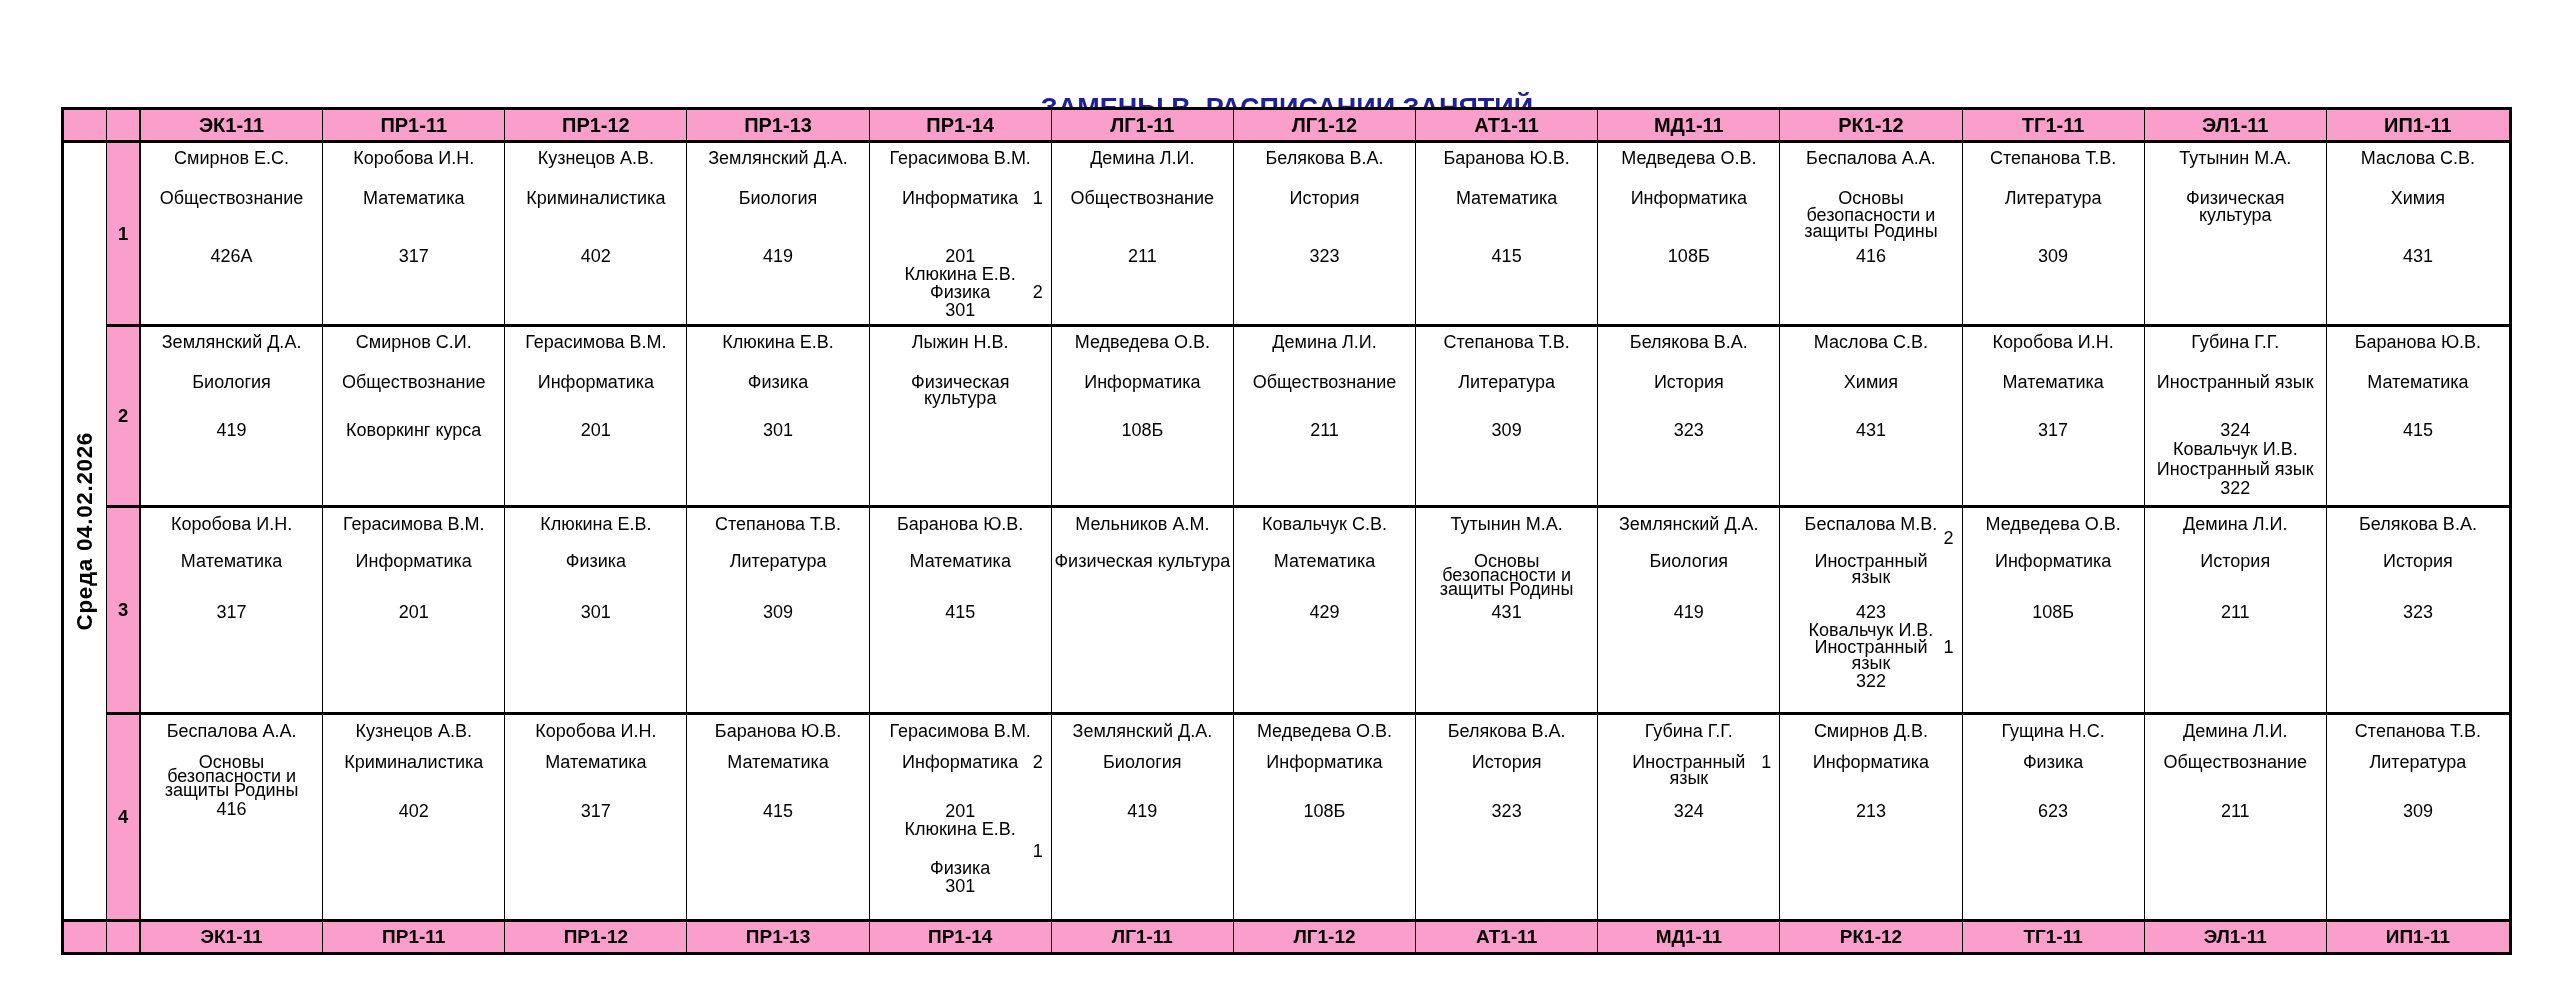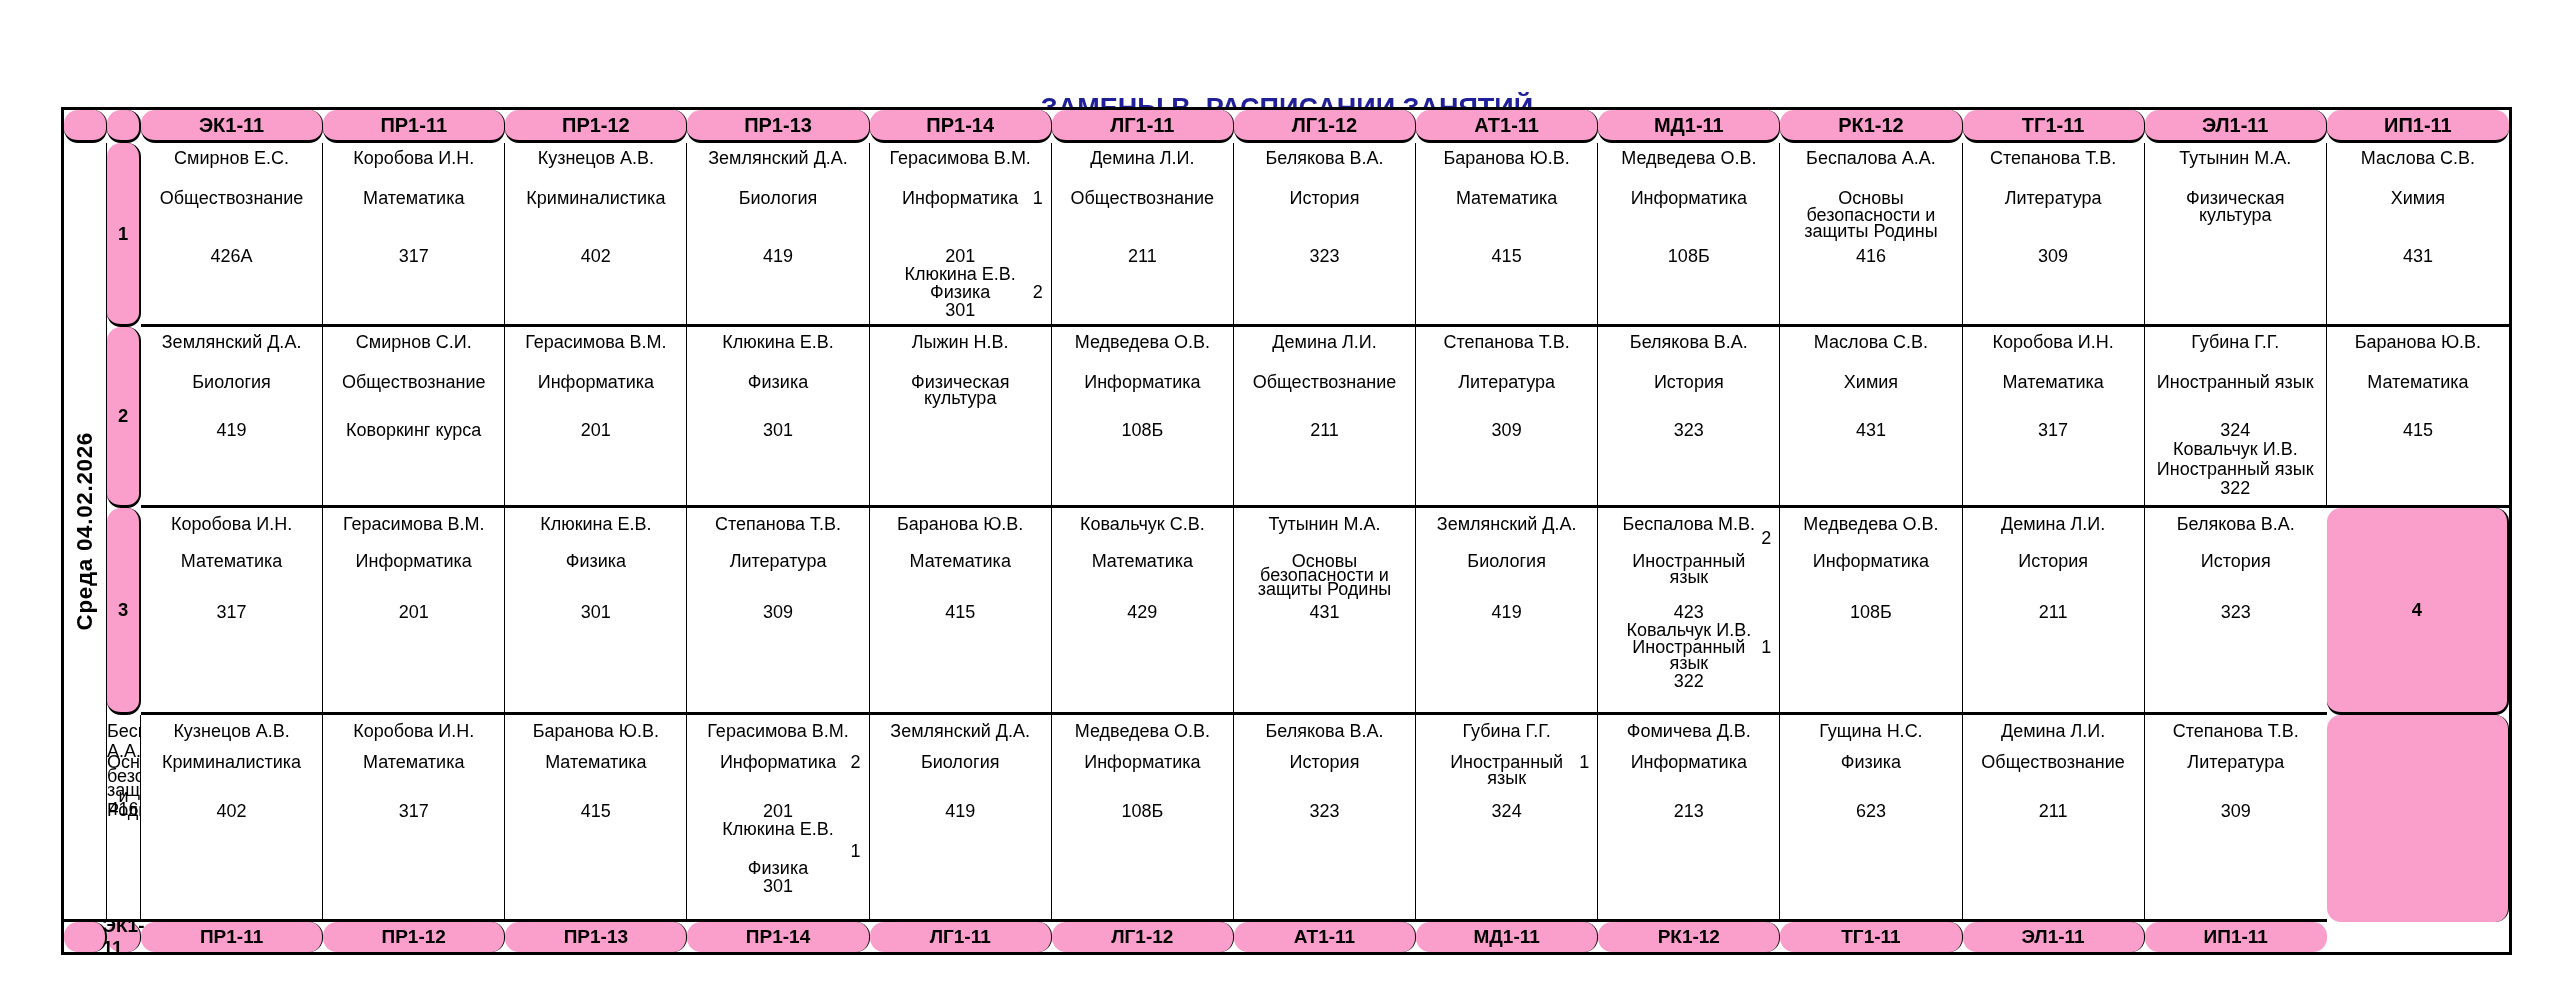--- a/index.html
+++ b/index.html
@@ -14,21 +14,21 @@
           grid-template-columns:43px 34px repeat(13, 1fr);
           grid-template-rows:33px 184px 181px 207px 207px 30px;
           border:3.3px solid var(--ink); background:#fff; }
 
   .c { position:relative; border-right:1.3px solid var(--ink); border-bottom:1.3px solid var(--ink);
        box-sizing:border-box; background:#fff; }
   .pr { border-right-width:2px; }
   .lastcol { border-right:none; }
   .thickb { border-bottom-width:3.3px; }
   .nob { border-bottom:none; }
-  .pink { background:var(--pink);border-radius:14px; }
+  .pink { background:var(--pink); }
 
   .ghead { display:flex; align-items:center; justify-content:center;
            font-weight:bold; font-size:20px; }
   .gfoot { display:flex; align-items:center; justify-content:center;
            font-weight:bold; font-size:19px; }
   .pnum  { display:flex; align-items:center; justify-content:center;
            font-weight:bold; font-size:18.4px; }
 
   .datecell { display:flex; align-items:center; justify-content:center; }
   .datecell .rot { writing-mode:vertical-rl; transform:rotate(180deg);
@@ -226,20 +226,24 @@
       <div class="ln" style="top: 3%;">Степанова Т.В.</div>
       <div class="ln" style="top: 21%;">Литература</div>
       <div class="ln" style="top: 46%;">309</div>
     </div>
     <div class="c thickb">
       <div class="ln" style="top: 3%;">Баранова Ю.В.</div>
       <div class="ln" style="top: 21%;">Математика</div>
       <div class="ln" style="top: 46%;">415</div>
     </div>
     <div class="c thickb">
+      <div class="ln" style="top: 3%;">Мельников А.М.</div>
+      <div class="ln" style="top: 21%;">Физическая культура</div>
+    </div>
+    <div class="c thickb">
       <div class="ln" style="top: 3%;">Ковальчук С.В.</div>
       <div class="ln" style="top: 21%;">Математика</div>
       <div class="ln" style="top: 46%;">429</div>
     </div>
     <div class="c thickb">
       <div class="ln" style="top: 3%;">Тутынин М.А.</div>
       <div class="ln" style="top: 21%;">Основы</div>
       <div class="ln" style="top: 28%;">безопасности и</div>
       <div class="ln" style="top: 35%;">защиты Родины</div>
       <div class="ln" style="top: 46%;">431</div>
@@ -325,21 +329,21 @@
       <div class="ln" style="top: 42%;">323</div>
     </div>
     <div class="c thickb">
       <div class="ln" style="top: 3%;">Губина Г.Г.</div>
       <div class="ln" style="top: 18%;">Иностранный</div>
       <div class="ln r" style="top: 18%;">1</div>
       <div class="ln" style="top: 26%;">язык</div>
       <div class="ln" style="top: 42%;">324</div>
     </div>
     <div class="c thickb">
-      <div class="ln" style="top: 3%;">Фомичева Д.В.</div>
+      <div class="ln" style="top: 3%;">Смирнов Д.В.</div>
       <div class="ln" style="top: 18%;">Информатика</div>
       <div class="ln" style="top: 42%;">213</div>
     </div>
     <div class="c thickb">
       <div class="ln" style="top: 3%;">Гущина Н.С.</div>
       <div class="ln" style="top: 18%;">Физика</div>
       <div class="ln" style="top: 42%;">623</div>
     </div>
     <div class="c thickb">
       <div class="ln" style="top: 3%;">Демина Л.И.</div>

